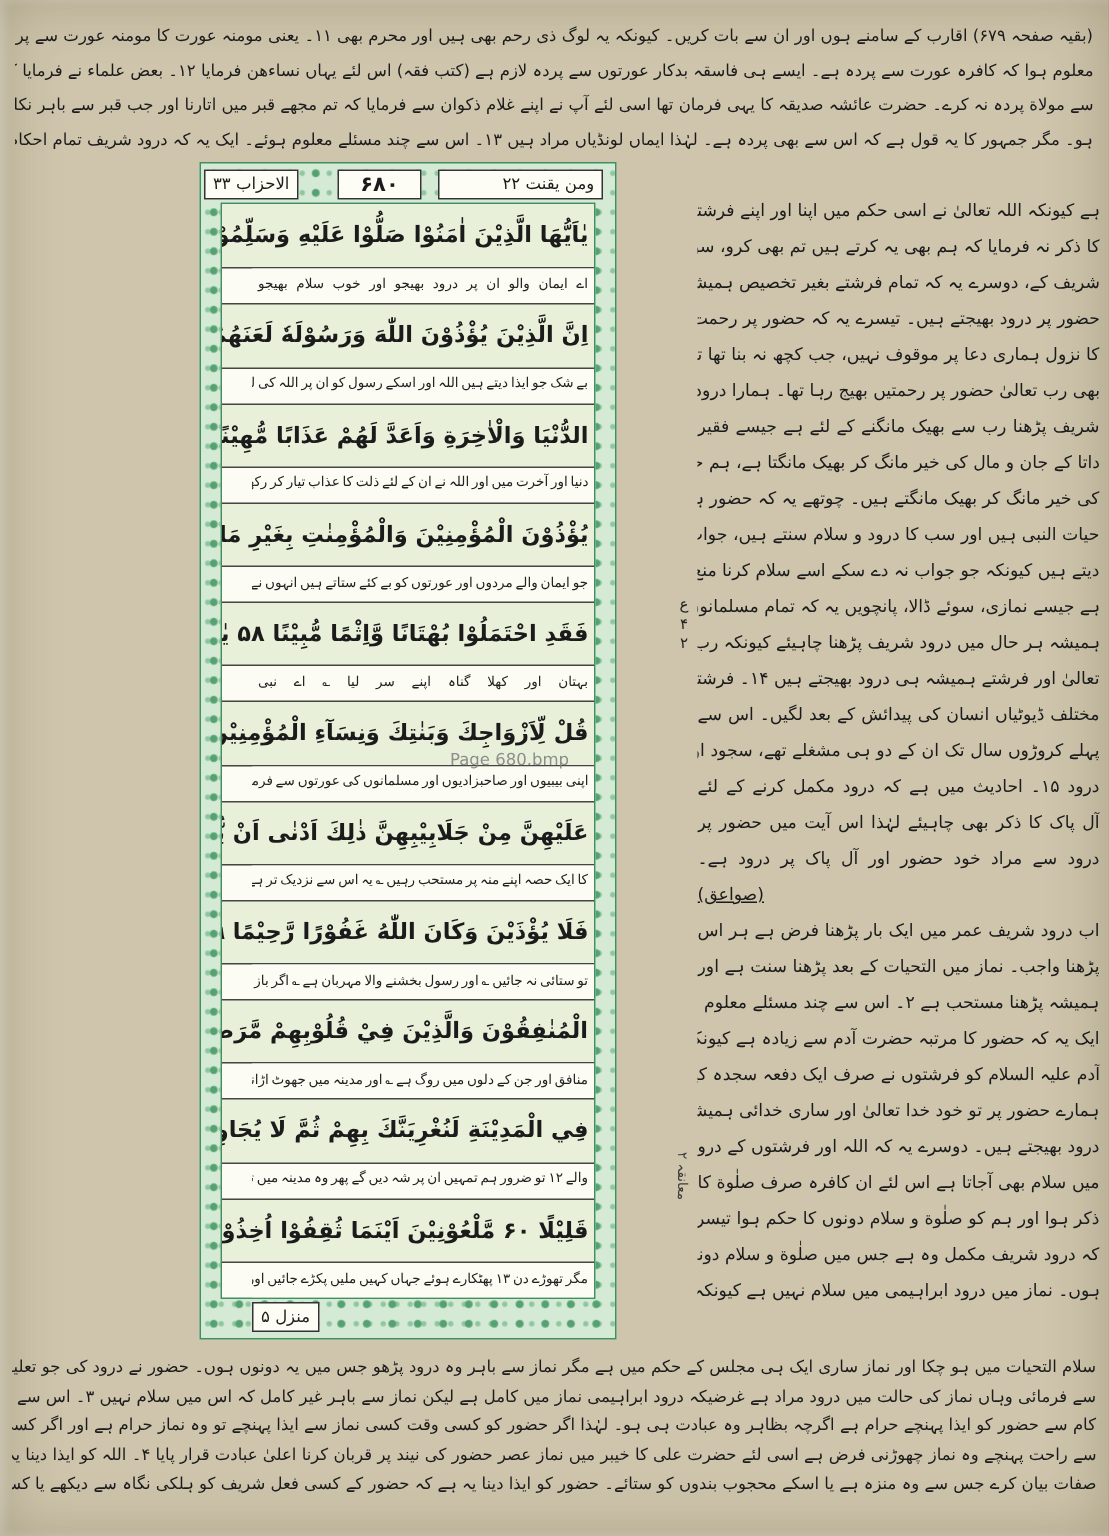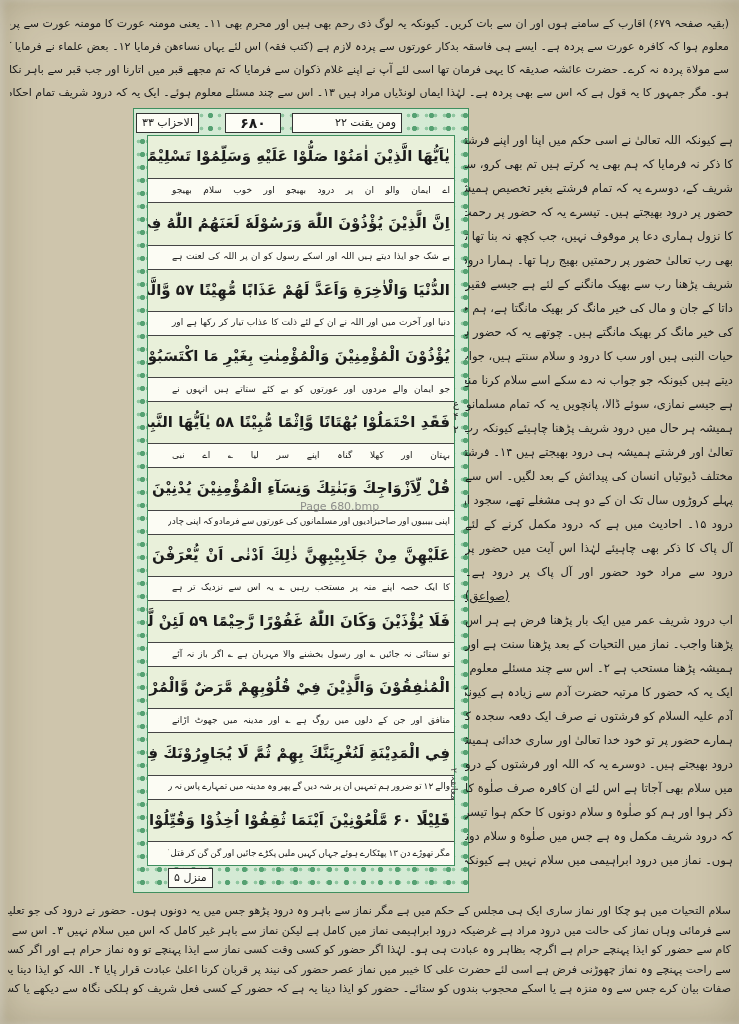--- a/index.html
+++ b/index.html
@@ -19,21 +19,21 @@
     overflow:hidden;direction:rtl;
   }
   
   .header-block{position:absolute;top:12px;right:10px;left:10px;}
   .header-block .tline{
     height:23px;line-height:23px;font-size:11px;white-space:nowrap;overflow:hidden;
     text-align:justify;text-align-last:justify;direction:rtl;
   }
   
   .qbox{
-    position:absolute;left:133px;top:108px;width:336px;height:785px;box-sizing:border-box;
+    position:absolute;left:133px;top:108px;width:278px;height:785px;box-sizing:border-box;
     border:1px solid var(--border_green);
     background-color:var(--band_green);
     background-image:
       radial-gradient(circle at 50% 50%, #55a172 2.2px, rgba(85,161,114,0) 3px),
       radial-gradient(circle at 50% 50%, #8fc6a0 1.4px, rgba(143,198,160,0) 2.2px);
     background-size:17px 13px, 9px 13px;
     padding:26px 13px;
   }
   .qbox-inner{
     position:relative;height:100%;box-sizing:border-box;

